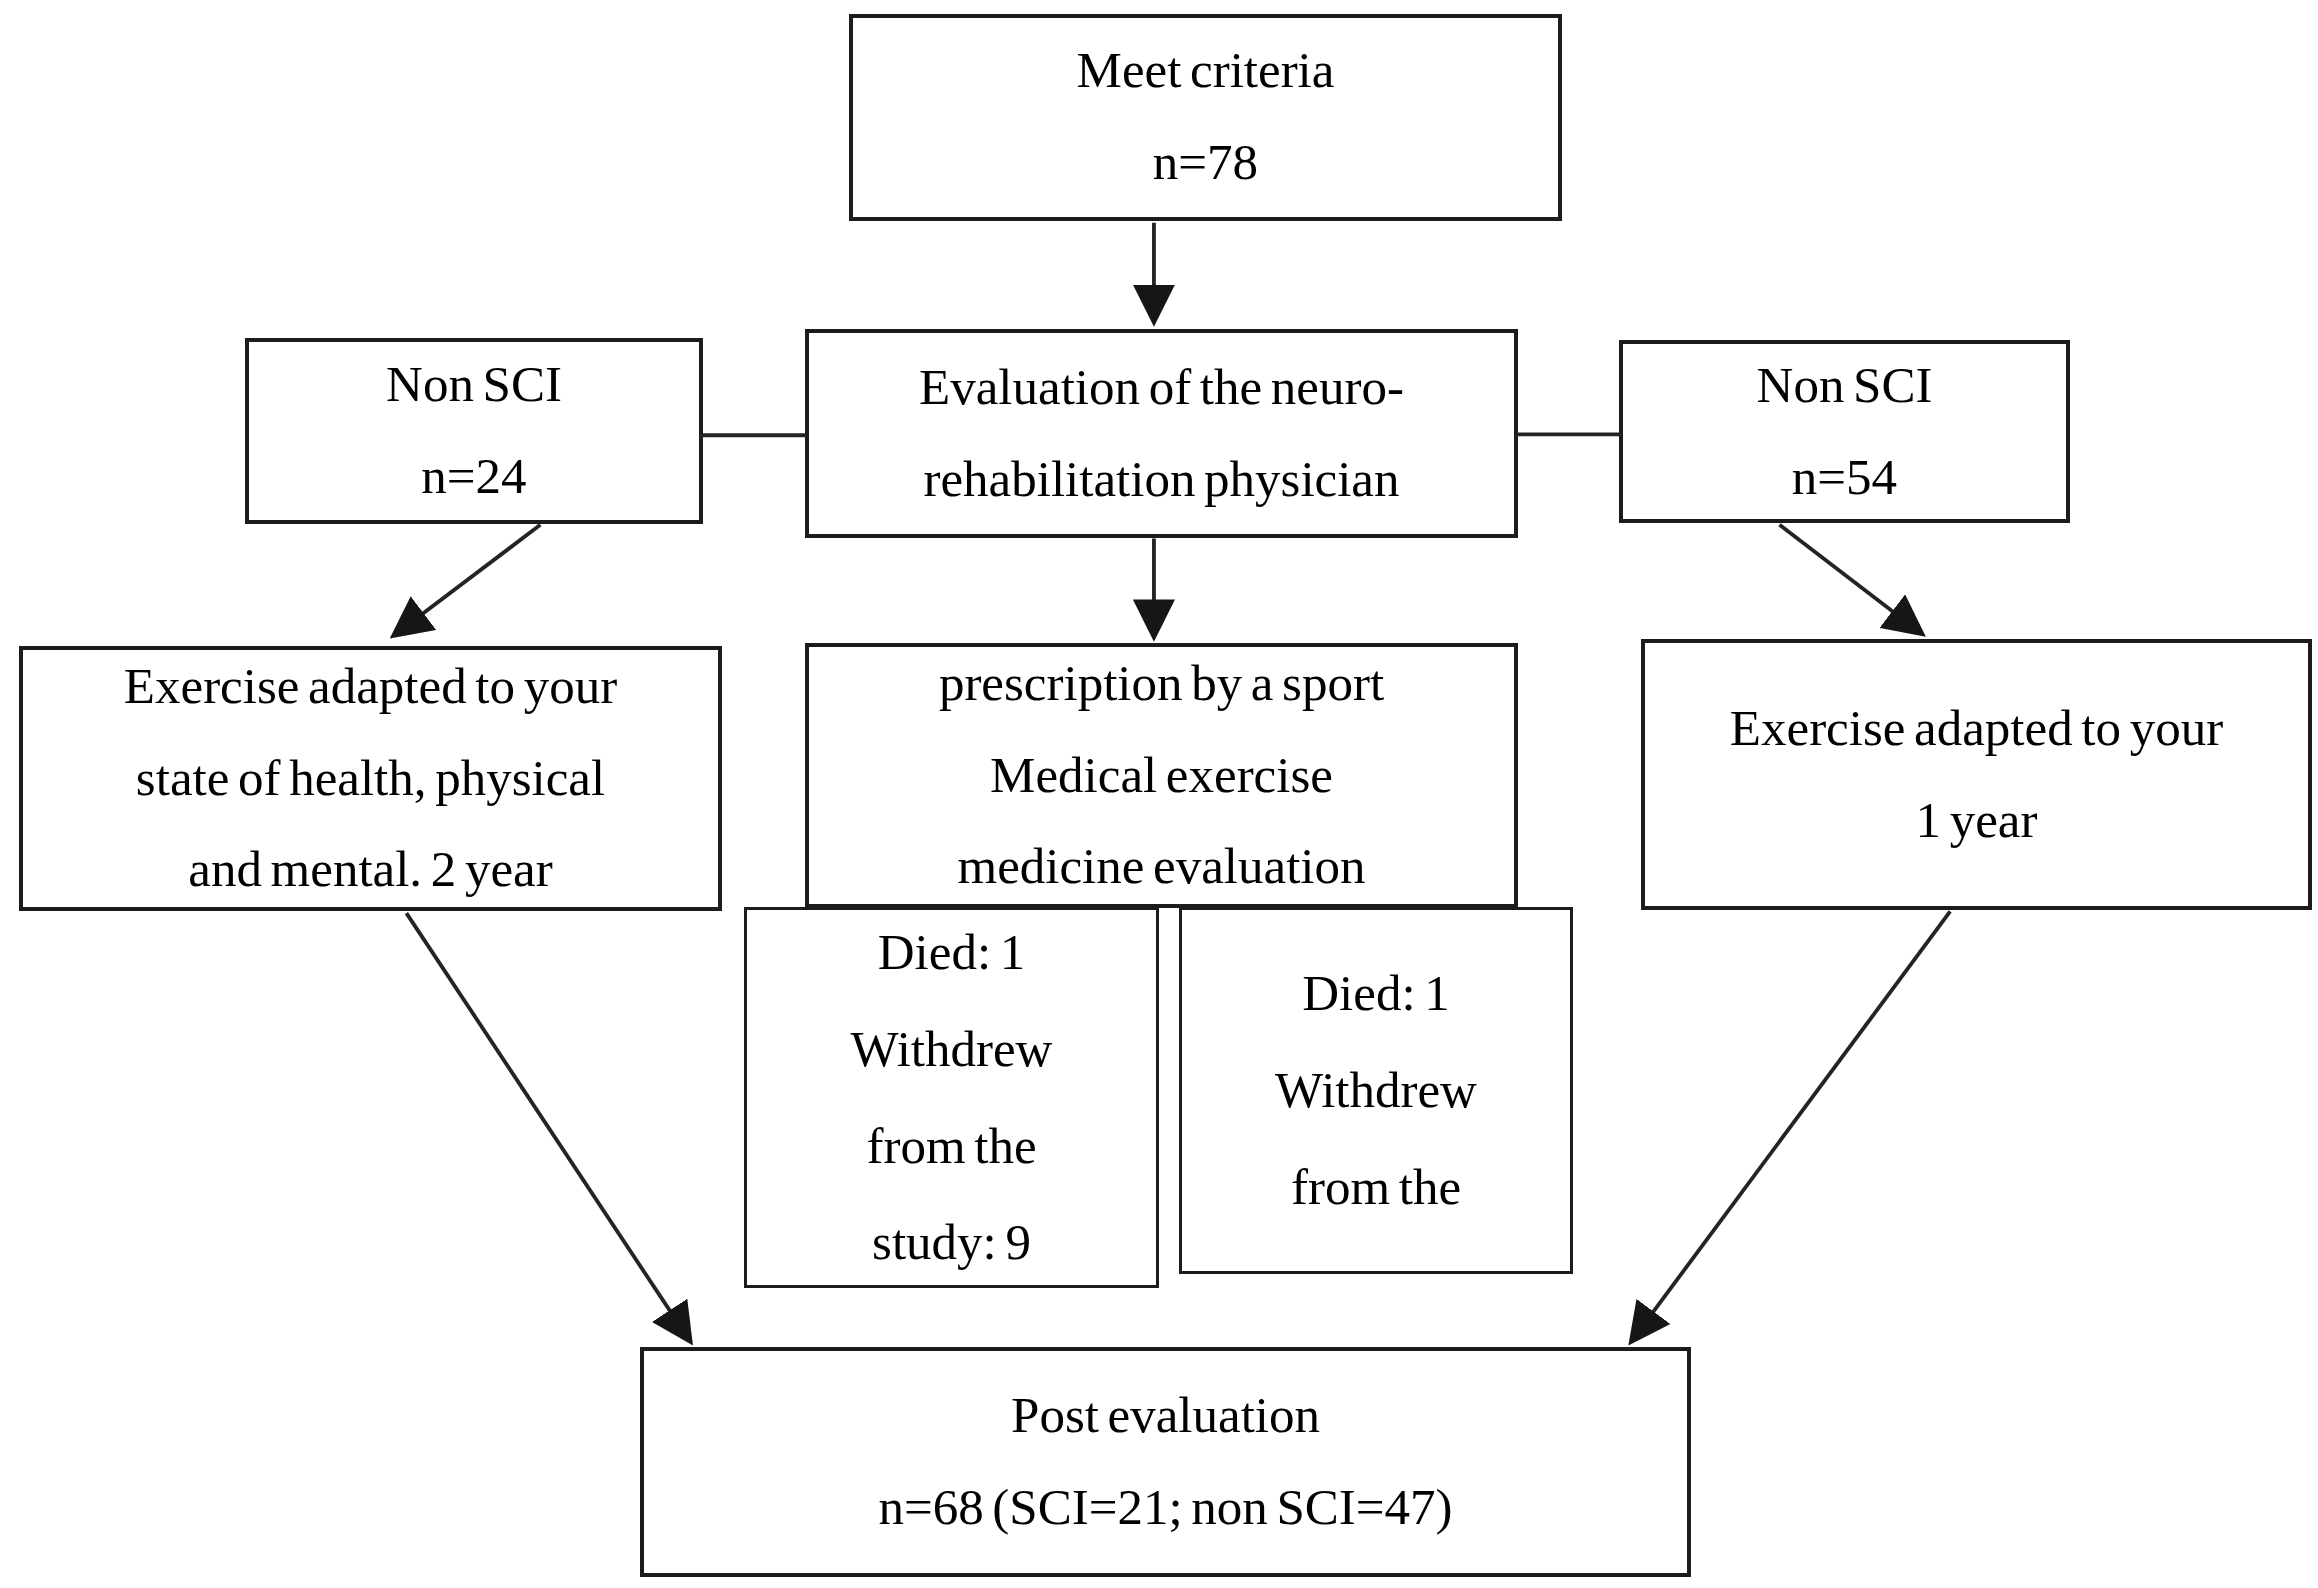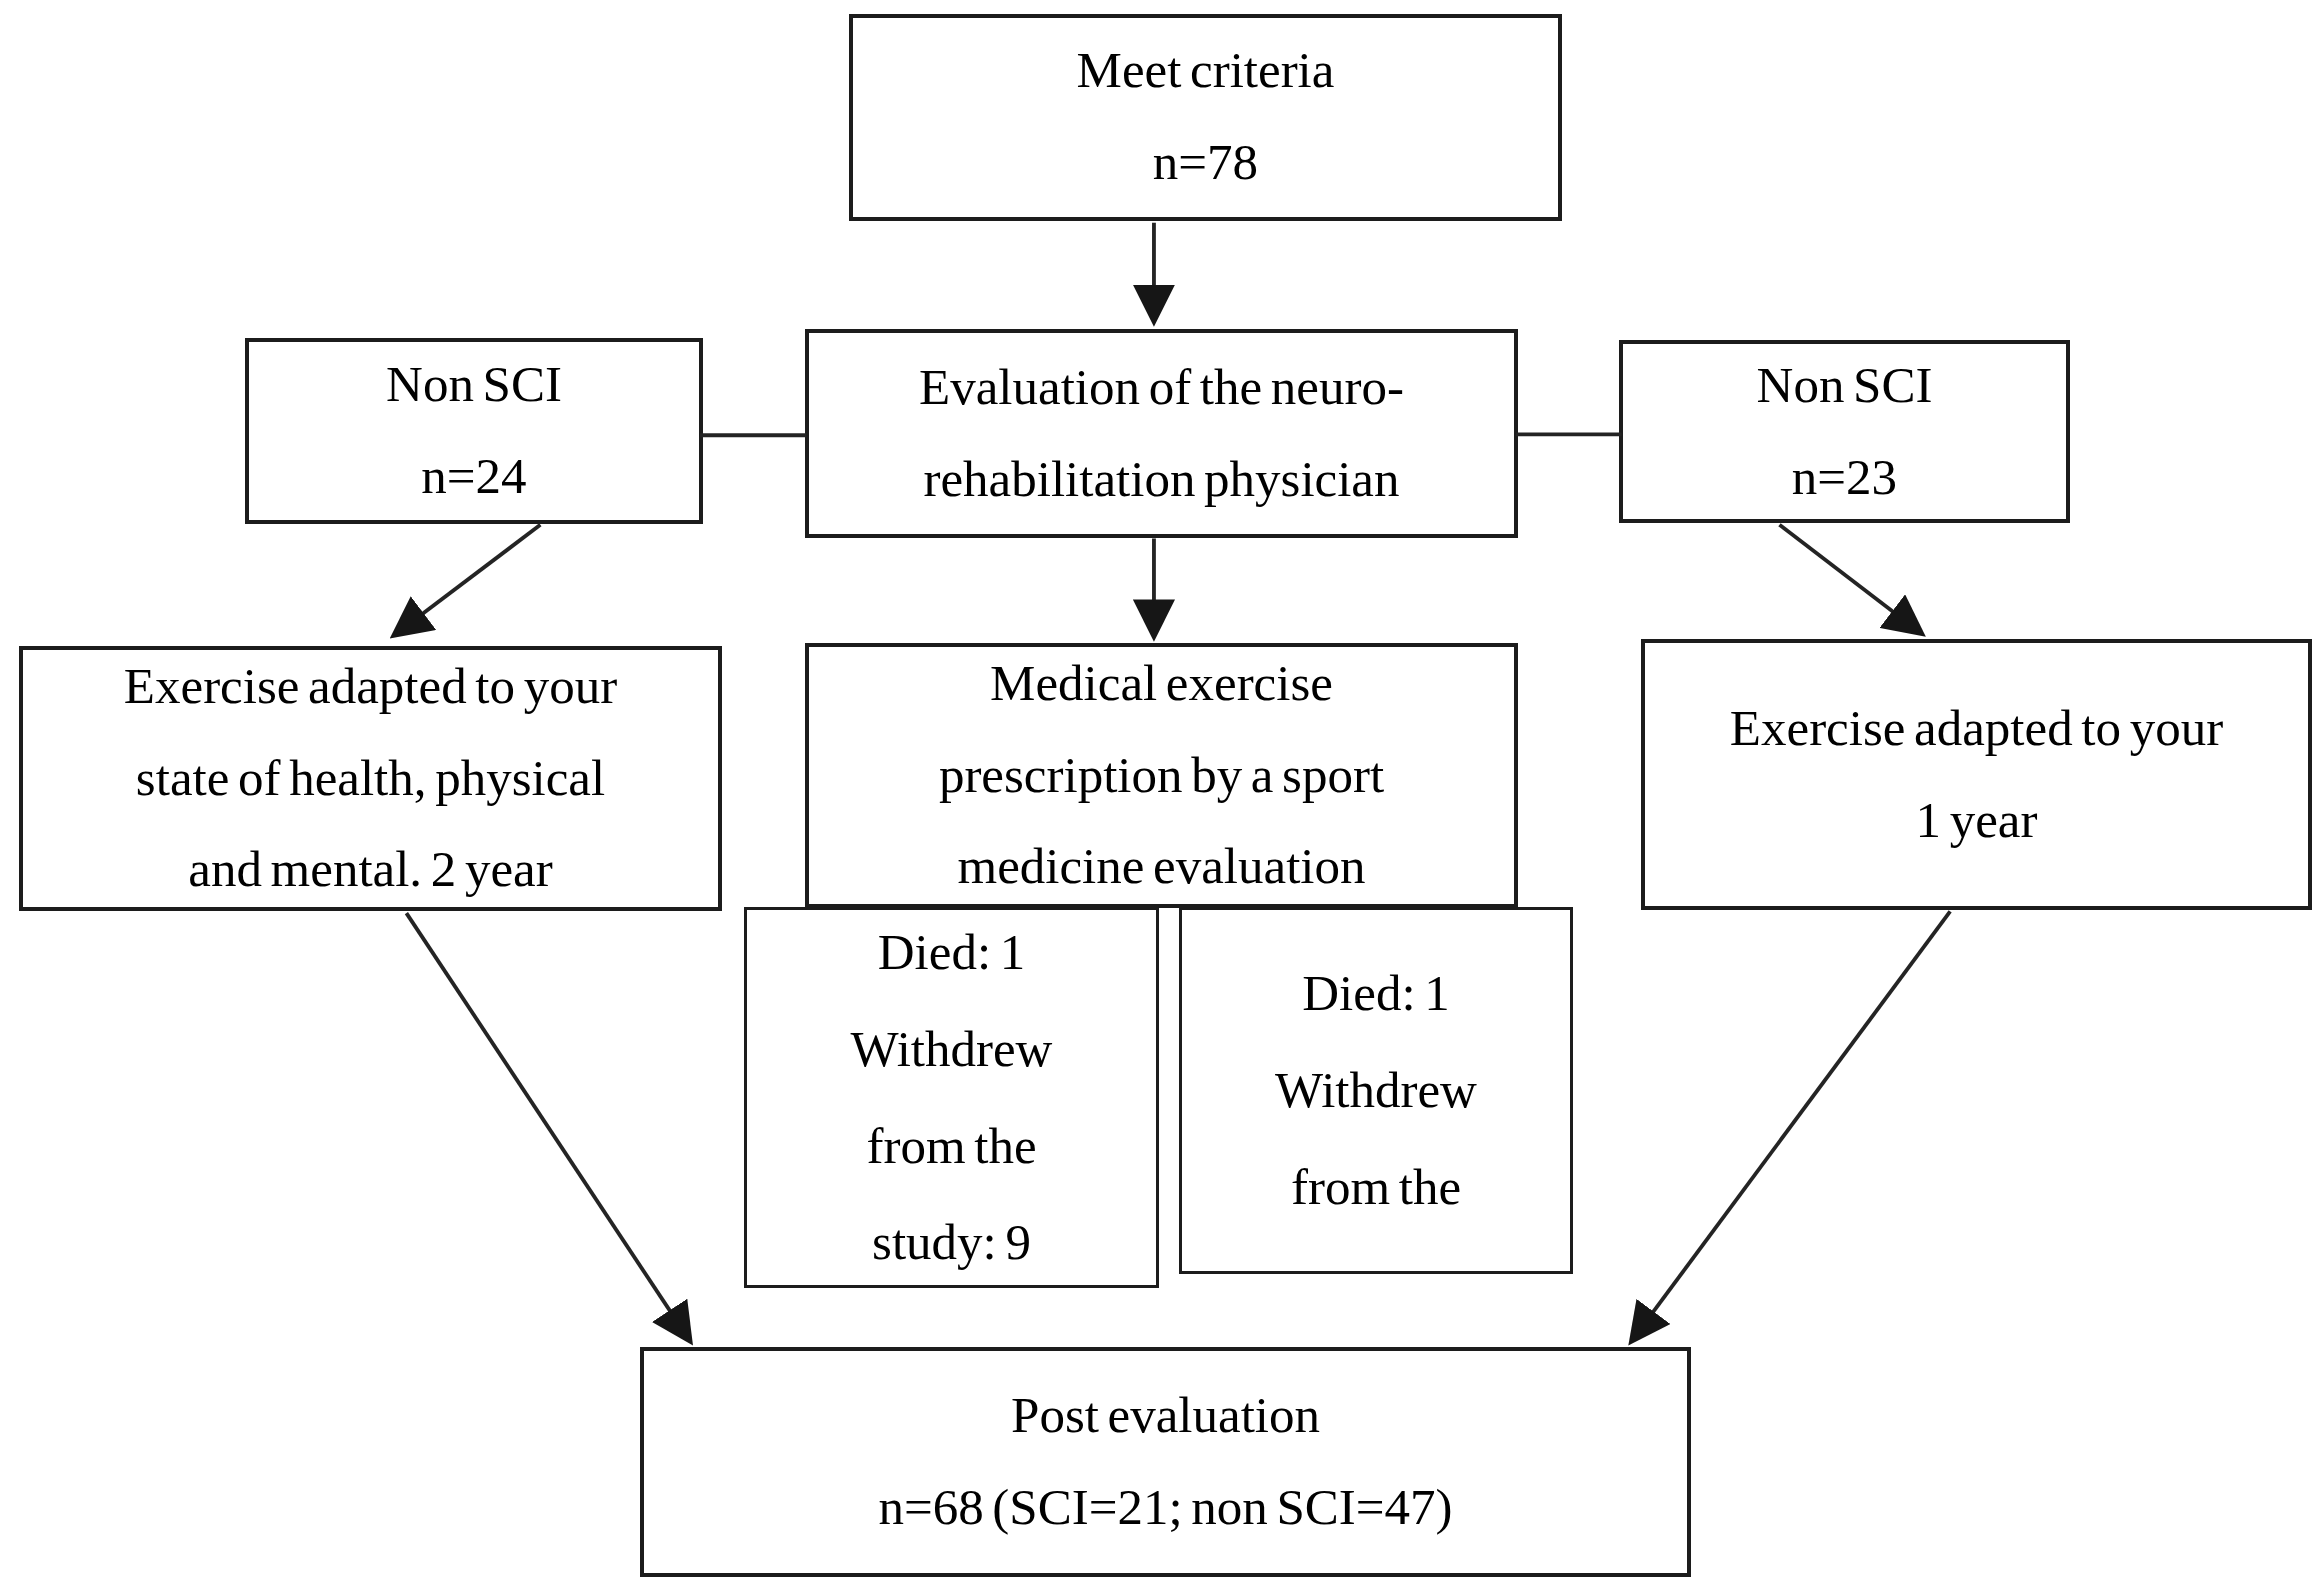--- a/index.html
+++ b/index.html
@@ -50,32 +50,32 @@
     <span>n=24</span>
   </div>
 
   <div class="box" style="left:805px;top:329px;width:713px;height:209px;">
     <span>Evaluation of the neuro-</span>
     <span>rehabilitation physician</span>
   </div>
 
   <div class="box" style="left:1619px;top:340px;width:451px;height:183px;">
     <span>Non SCI</span>
-    <span>n=23</span>
+    <span>n=54</span>
   </div>
 
   <div class="box" style="left:19px;top:646px;width:703px;height:265px;">
     <span>Exercise adapted to your</span>
     <span>state of health, physical</span>
     <span>and mental. 2 year</span>
   </div>
 
   <div class="box" style="left:805px;top:643px;width:713px;height:265px;">
+    <span>prescription by a sport</span>
     <span>Medical exercise</span>
-    <span>prescription by a sport</span>
     <span>medicine evaluation</span>
   </div>
 
   <div class="box" style="left:1641px;top:639px;width:671px;height:271px;">
     <span>Exercise adapted to your</span>
     <span>1 year</span>
   </div>
 
   <div class="box" style="left:744px;top:907px;width:415px;height:381px;border-width:3.4px;line-height:1.9;">
     <span>Died: 1</span>

